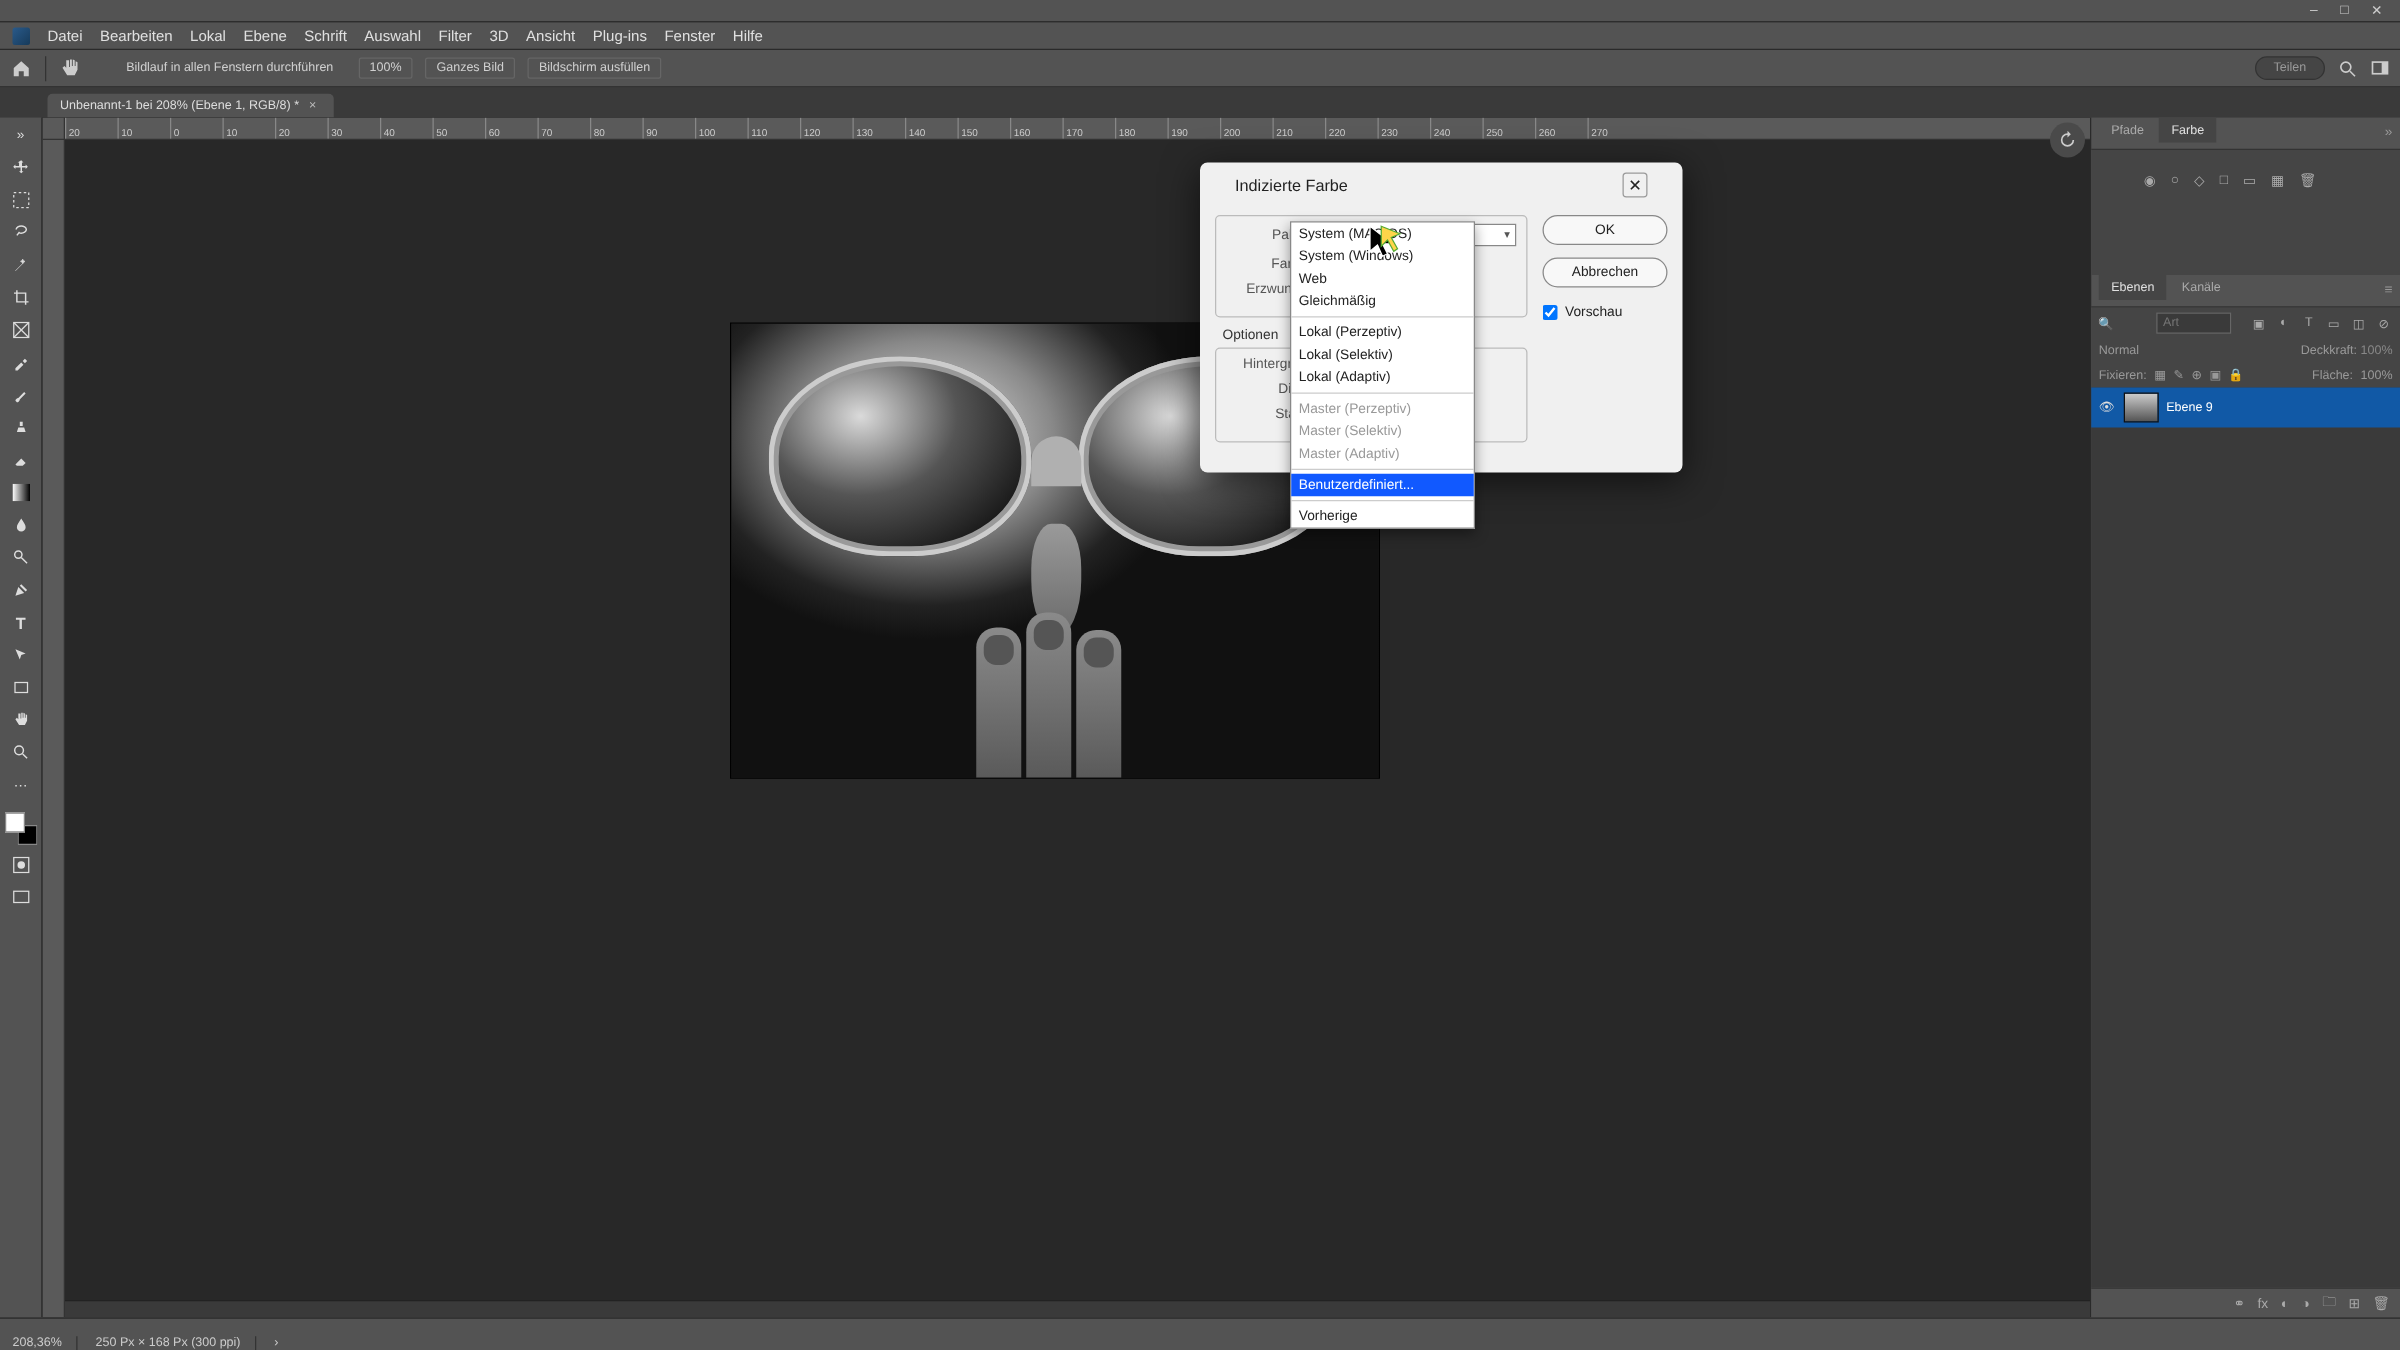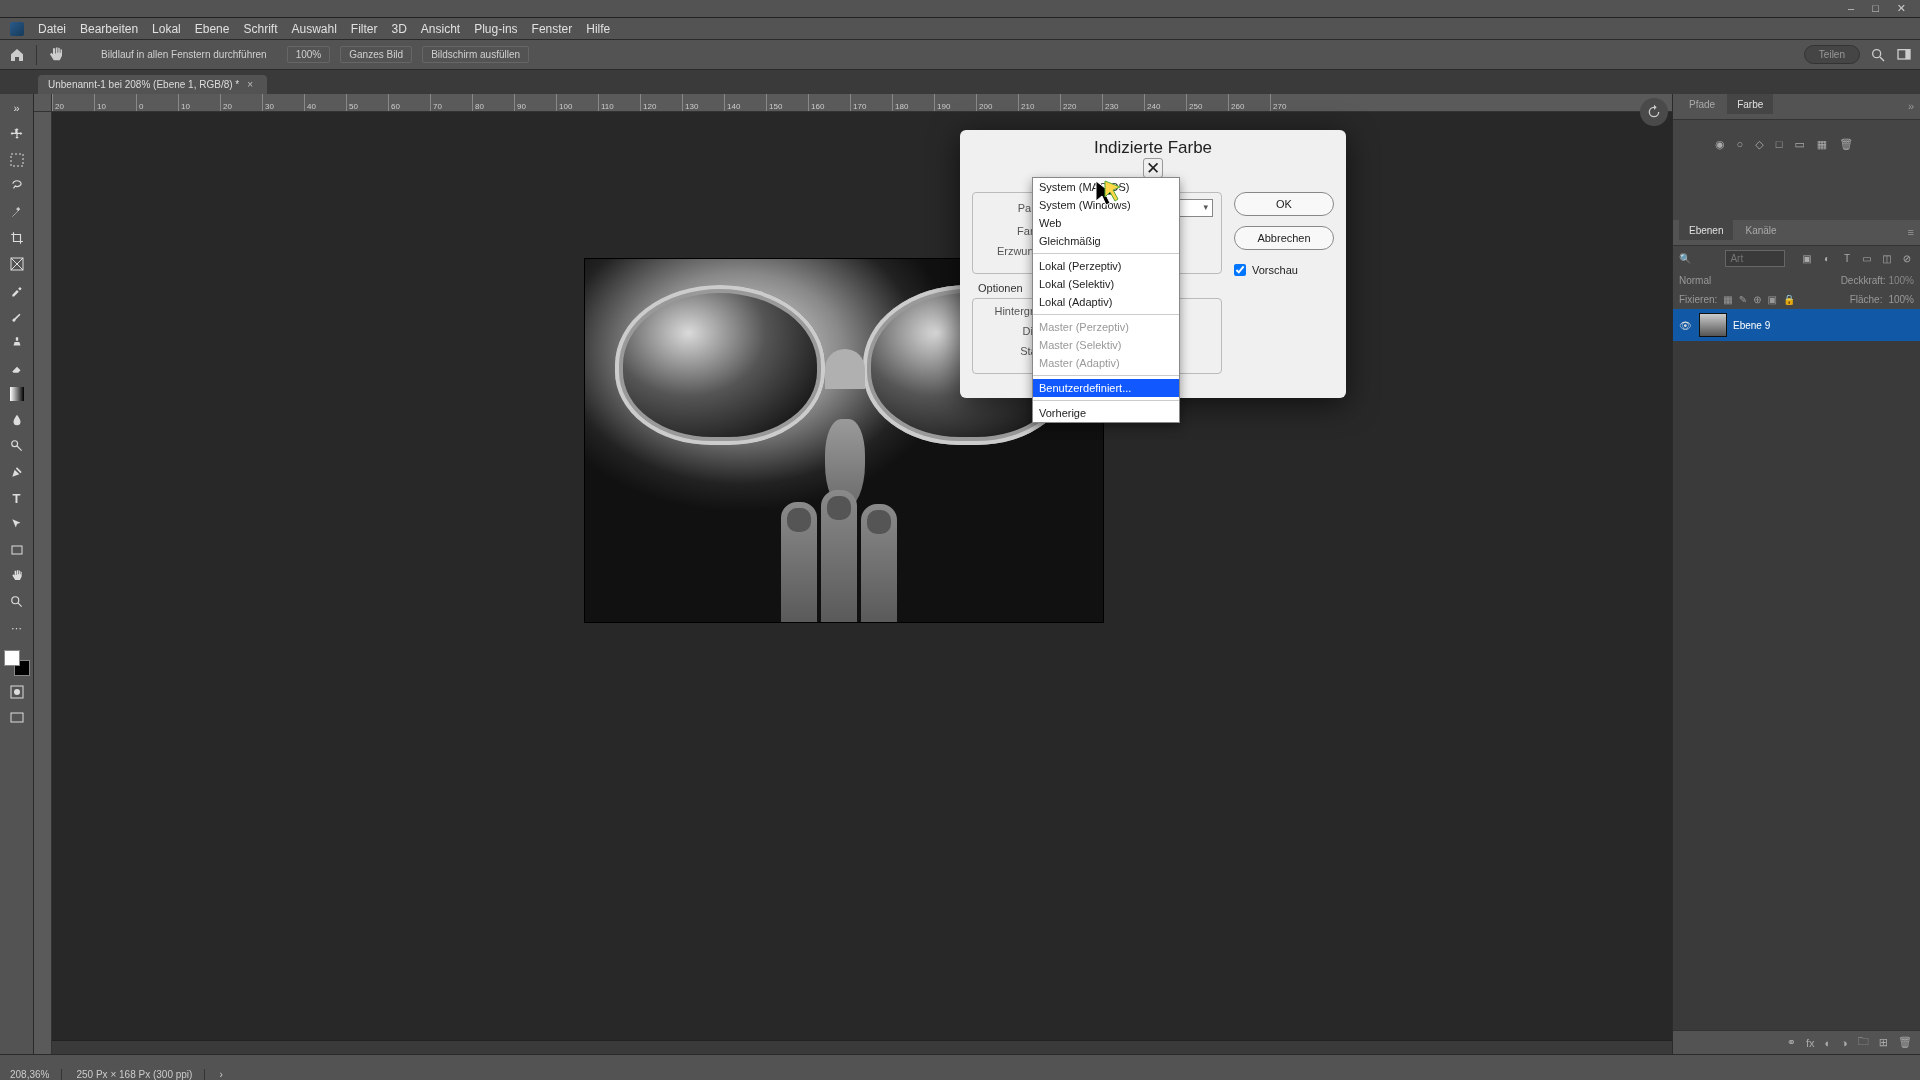--- a/index.html
+++ b/index.html
@@ -78,21 +78,21 @@
 .layer-lock-row { display:flex; align-items:center; gap:6px; padding:4px 6px; font-size:10px; color:#999;}
 .layer-lock-row .icons { display:flex; gap:6px;}
 .layer-list { background:#3a3a3a; flex:1;}
 .layer-item { display:flex; align-items:center; gap:6px; padding:4px 6px; background:#1159a6; color:#fff; font-size:10px;}
 .layer-item .eye{ width:14px;color:#ddd;}
 .layer-item .thumb{ width:28px;height:24px; background:linear-gradient(#ccc,#555); border:1px solid #111;}
 .panel-footer { height:24px; border-top:1px solid #333; background:#535353; display:flex; align-items:center; justify-content:flex-end; gap:10px; padding:0 8px; color:#aaa;}
 
 
 .dialog { position:absolute; top:130px; left:960px; width:386px; background:#f0f0f0; color:#222; border-radius:6px; box-shadow: 0 6px 30px rgba(0,0,0,0.6);}
-.dialog .dlg-title { display:flex; justify-content:space-between; align-items:center; padding:8px 4px; font-size:17px;flex-direction:column;}
+.dialog .dlg-title { display:flex; justify-content:space-between; align-items:center; padding:8px 28px; font-size:13px;}
 .dialog .dlg-title .x { width:20px;height:20px;border:1px solid #999; border-radius:3px; display:flex;align-items:center;justify-content:center; cursor:pointer;}
 .dialog .dlg-body { display:flex; padding:6px 12px 16px; gap:12px;}
 .dlg-left { flex:1;}
 .dlg-right { width:100px; display:flex; flex-direction:column; gap:10px; align-items:stretch;}
 .dlg-btn { border:1px solid #888; background:#f8f8f8; border-radius:12px; padding:5px 0; text-align:center; font-size:11px; cursor:pointer;}
 .dlg-row { display:flex; align-items:center; gap:6px; margin-bottom:8px; font-size:11px;}
 .dlg-row .lbl { width:74px; text-align:right; color:#555;}
 .dlg-combo { flex:1; border:1px solid #888; background:#fff; padding:2px 18px 2px 6px; position:relative; font-size:11px; color:#0a5ad0;}
 .dlg-combo::after{ content:"▾"; position:absolute; right:4px; top:2px; color:#555; font-size:9px;}
 .dlg-group-label { font-size:11px; color:#333; margin:8px 0 4px 6px;}

